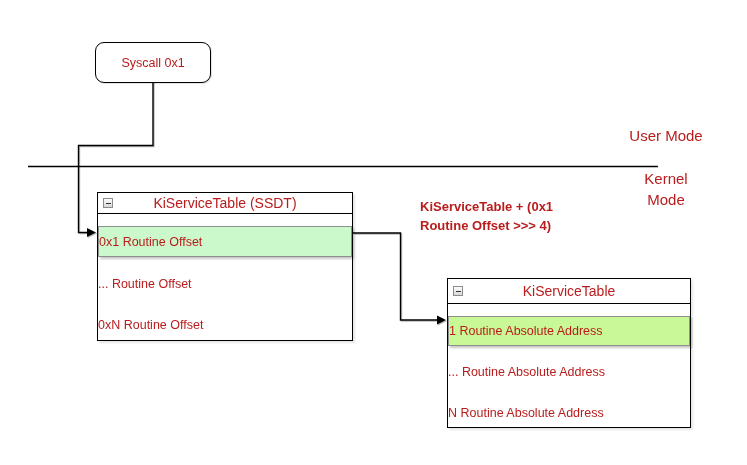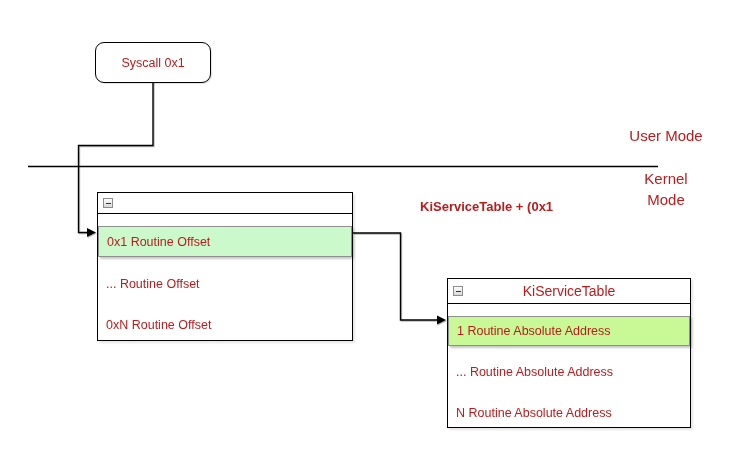--- a/index.html
+++ b/index.html
@@ -79,21 +79,20 @@
   }
   .collapse-btn .minus {
     display: block;
     width: 5px; height: 0;
     border-top: 1.6px solid #333333;
   }
 
   .trow {
     flex: 1 1 0;
     display: flex; align-items: center;
-    padding-left: 8px;
     font-size: 12.5px;
     box-sizing: border-box;
     background: #ffffff;
     margin-top: 12px;
   }
   .trow.highlight {
     border: 1px solid #8f8f8f;
     box-shadow: 2px 2px 2px rgba(0,0,0,0.22);
     position: relative;
     z-index: 1;
@@ -132,27 +131,29 @@
 
   <div class="syscall-box">
     <span>Syscall 0x1</span>
   </div>
 
   <div class="mode-label user">User Mode</div>
   <div class="mode-label kernel">Kernel Mode</div>
 
   <div class="annotation">
     <span>KiServiceTable + (0x1</span>
+    <span>Routine Offset &gt;&gt;&gt; 4)</span>
   </div>
 
   <div class="dtable ssdt">
     <div class="thead">
       <span class="collapse-btn">
           <span class="minus"></span>
         </span>
+      <span>KiServiceTable (SSDT)</span>
     </div>
     <div class="trow highlight">
       <span>0x1 Routine Offset</span>
     </div>
     <div class="trow">
       <span>... Routine Offset</span>
     </div>
     <div class="trow">
       <span>0xN Routine Offset</span>
     </div>

